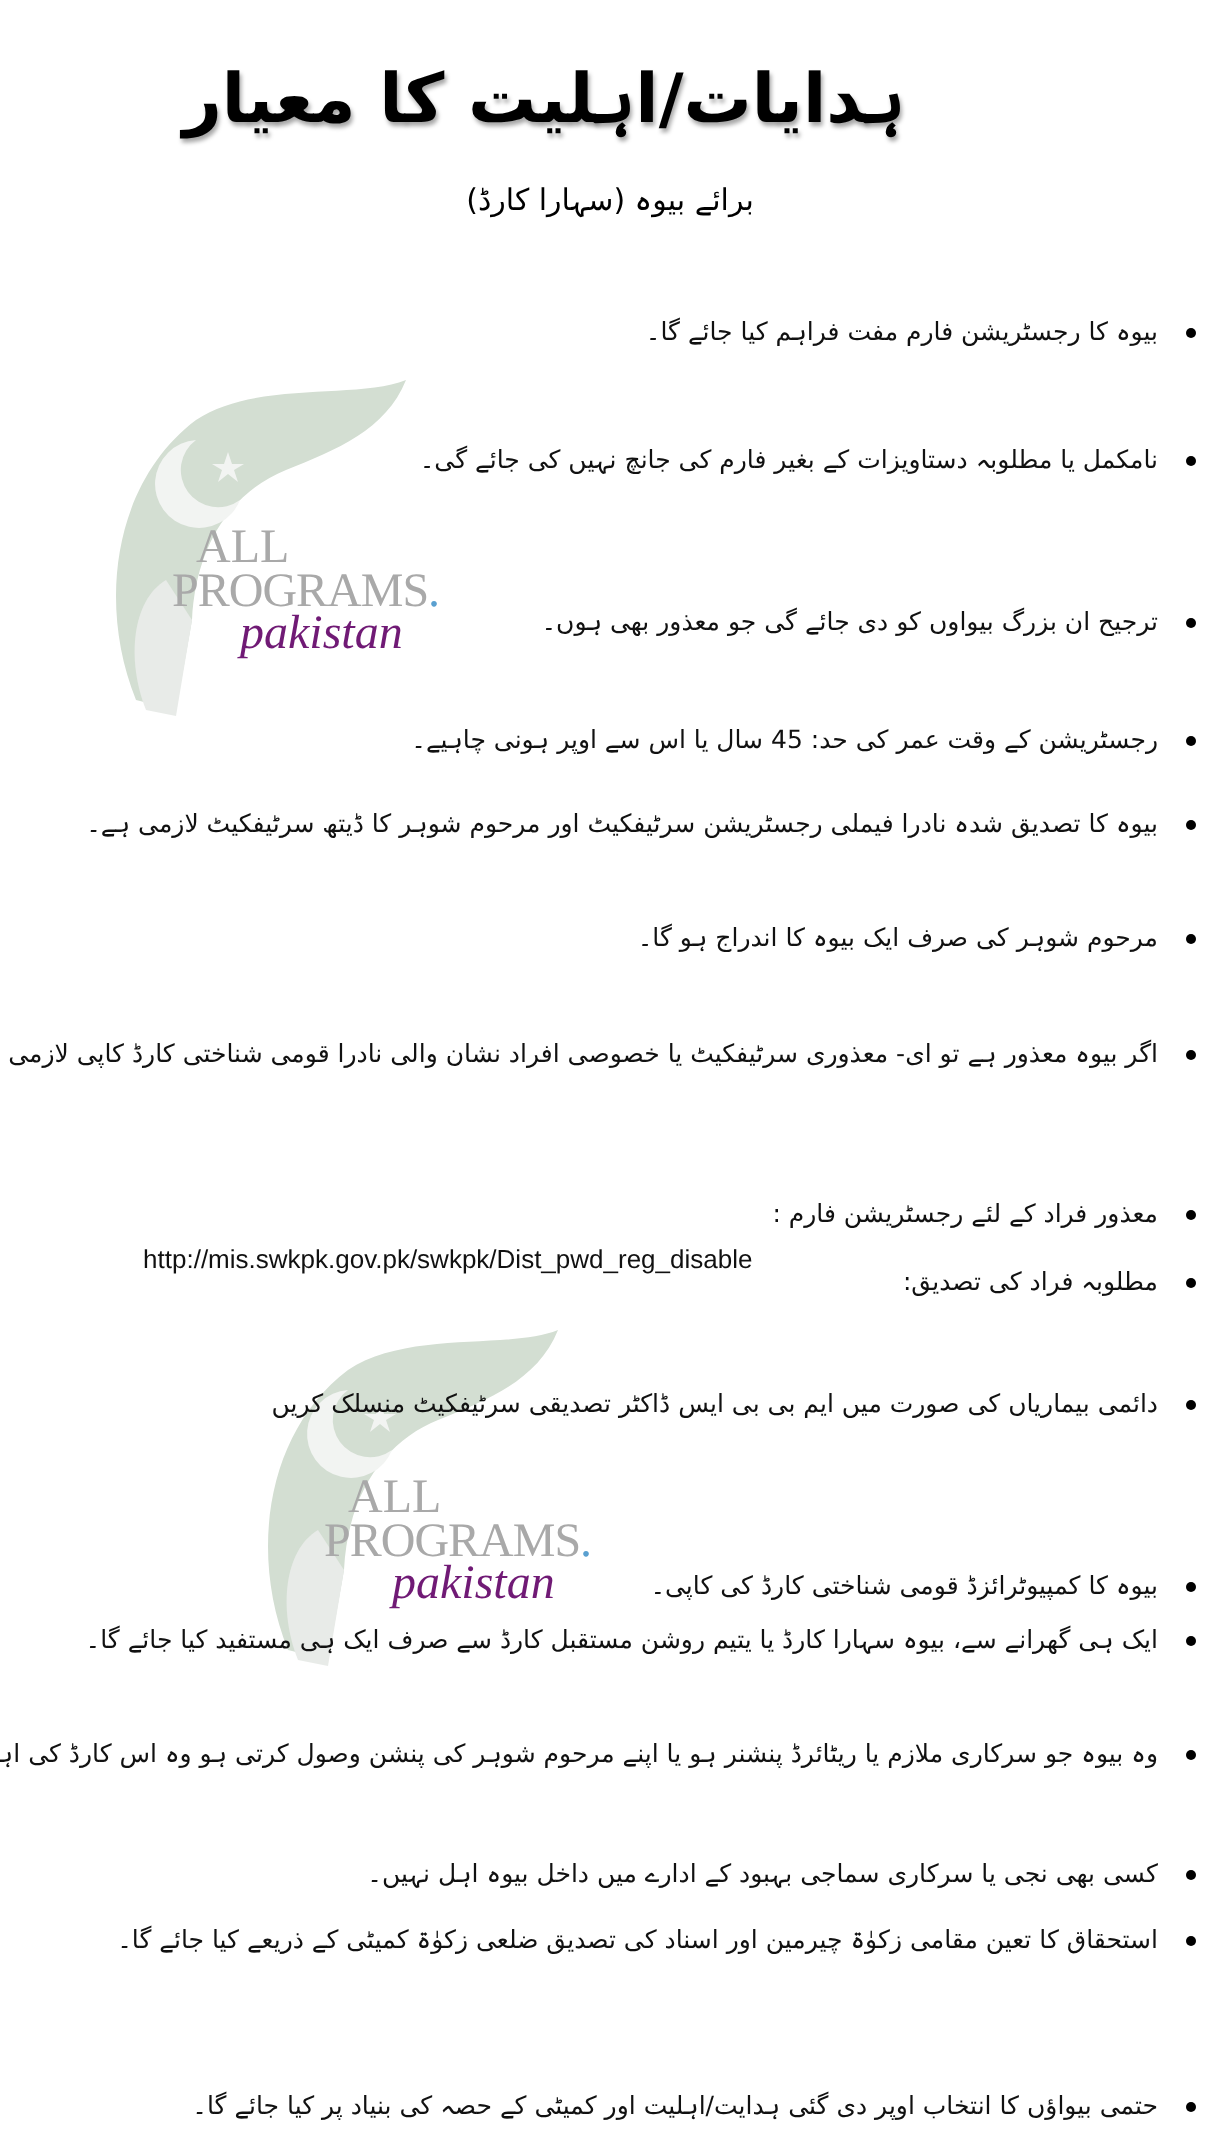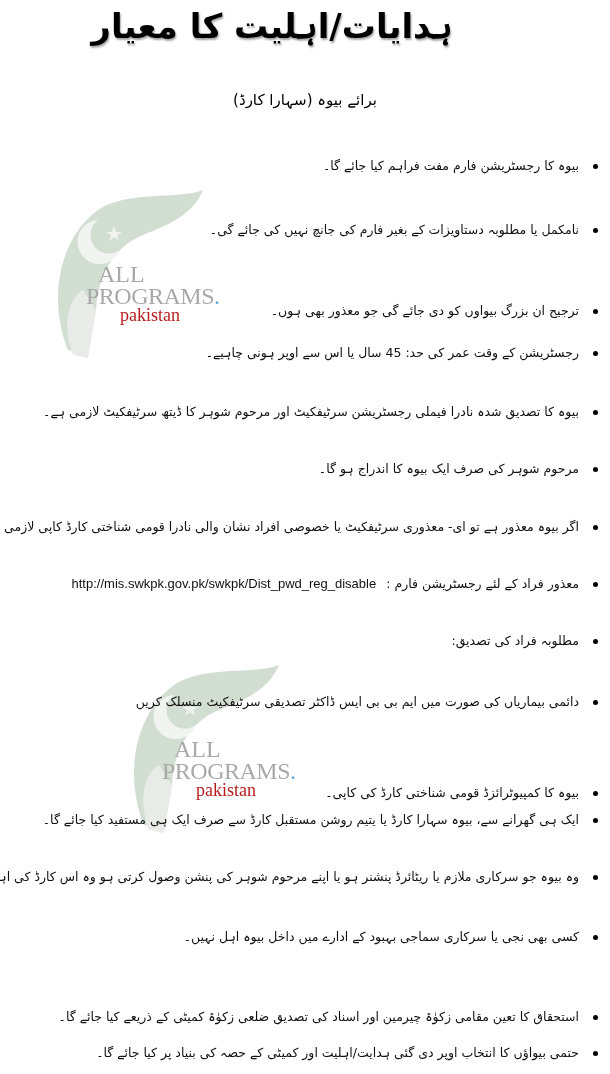--- a/index.html
+++ b/index.html
@@ -10,21 +10,21 @@
     body {
       width: 610px;
       height: 1074px;
       position: relative;
       overflow: hidden;
       font-family: "DejaVu Sans", sans-serif;
       color: #111111;
     }
     .title {
       position: absolute;
-      top: 4px;
+      top: 28px;
       left: 0;
       width: 544px;
       text-align: center;
       direction: rtl;
       font-family: "DejaVu Sans", sans-serif;
       font-weight: bold;
       font-size: 34px;
       line-height: 44px;
       color: #000;
       text-shadow: 1px 2px 2px rgba(0,0,0,0.35);
@@ -52,21 +52,21 @@
       position: absolute;
       left: 58px;
       top: 84px;
       font-family: "Liberation Serif", serif;
       color: #a9a9a9;
       line-height: 0.9;
     }
     .wm-text .l1 { font-size: 24px; display:block; padding-left: 12px; }
     .wm-text .l2 { font-size: 24px; display:block; letter-spacing: -0.5px; text-align: right;}
     .wm-text .l2 .dot { color: #5aa0d0; }
-    .wm-text .l3 { font-size: 18px; display:block; padding-left: 34px; color:#b91c1c;}
+    .wm-text .l3 { font-size: 24px; font-style: italic; display:block; padding-left: 34px; color:#701a75;}
     .item {
       position: absolute;
       right: 12px;
       direction: rtl;
       display: flex;
       align-items: center;
       white-space: nowrap;
       font-size: 12.5px;
       line-height: 20px;
     }
@@ -79,20 +79,21 @@
       flex: none;
     }
     .urdu { direction: rtl; unicode-bidi: embed; }
     .url {
       direction: ltr;
       unicode-bidi: embed;
       font-family: "Liberation Sans", sans-serif;
       font-size: 13px;
       color: #111;
       margin-right: 10px;
+      margin-top: 46px;
     }
   </style>
 </head>
 <body>
 
 <div class="title">ہدایات/اہلیت کا معیار</div>
 <div class="subtitle">برائے بیوہ (سہارا کارڈ)</div>
 
 <div class="watermark wm1">
   <svg width="210" height="210" viewBox="0 0 210 210">
@@ -128,21 +129,21 @@
     <span class="urdu">بیوہ کا رجسٹریشن فارم مفت فراہم کیا جائے گا۔</span>
   </div>
   <div class="item" style="top:220px">
     <span class="bullet"></span>
     <span class="urdu">نامکمل یا مطلوبہ دستاویزات کے بغیر فارم کی جانچ نہیں کی جائے گی۔</span>
   </div>
   <div class="item" style="top:301px">
     <span class="bullet"></span>
     <span class="urdu">ترجیح ان بزرگ بیواوں کو دی جائے گی جو معذور بھی ہوں۔</span>
   </div>
-  <div class="item" style="top:343px">
+  <div class="item" style="top:360px">
     <span class="bullet"></span>
     <span class="urdu">رجسٹریشن کے وقت عمر کی حد: 45 سال یا اس سے اوپر ہونی چاہیے۔</span>
   </div>
   <div class="item" style="top:402px">
     <span class="bullet"></span>
     <span class="urdu">بیوہ کا تصدیق شدہ نادرا فیملی رجسٹریشن سرٹیفکیٹ اور مرحوم شوہر کا ڈیتھ سرٹیفکیٹ لازمی ہے۔</span>
   </div>
   <div class="item" style="top:459px">
     <span class="bullet"></span>
     <span class="urdu">مرحوم شوہر کی صرف ایک بیوہ کا اندراج ہو گا۔</span>
@@ -173,21 +174,21 @@
     <span class="urdu">ایک ہی گھرانے سے، بیوہ سہارا کارڈ یا یتیم روشن مستقبل کارڈ سے صرف ایک ہی مستفید کیا جائے گا۔</span>
   </div>
   <div class="item" style="top:867px">
     <span class="bullet"></span>
     <span class="urdu">وہ بیوہ جو سرکاری ملازم یا ریٹائرڈ پنشنر ہو یا اپنے مرحوم شوہر کی پنشن وصول کرتی ہو وہ اس کارڈ کی اہل نہیں۔</span>
   </div>
   <div class="item" style="top:927px">
     <span class="bullet"></span>
     <span class="urdu">کسی بھی نجی یا سرکاری سماجی بہبود کے ادارے میں داخل بیوہ اہل نہیں۔</span>
   </div>
-  <div class="item" style="top:1007px">
+  <div class="item" style="top:960px">
     <span class="bullet"></span>
     <span class="urdu">استحقاق کا تعین مقامی زکوٰۃ چیرمین اور اسناد کی تصدیق ضلعی زکوٰۃ کمیٹی کے ذریعے کیا جائے گا۔</span>
   </div>
   <div class="item" style="top:1043px">
     <span class="bullet"></span>
     <span class="urdu">حتمی بیواؤں کا انتخاب اوپر دی گئی ہدایت/اہلیت اور کمیٹی کے حصہ کی بنیاد پر کیا جائے گا۔</span>
   </div>
 </div>
 
 </body></html>

